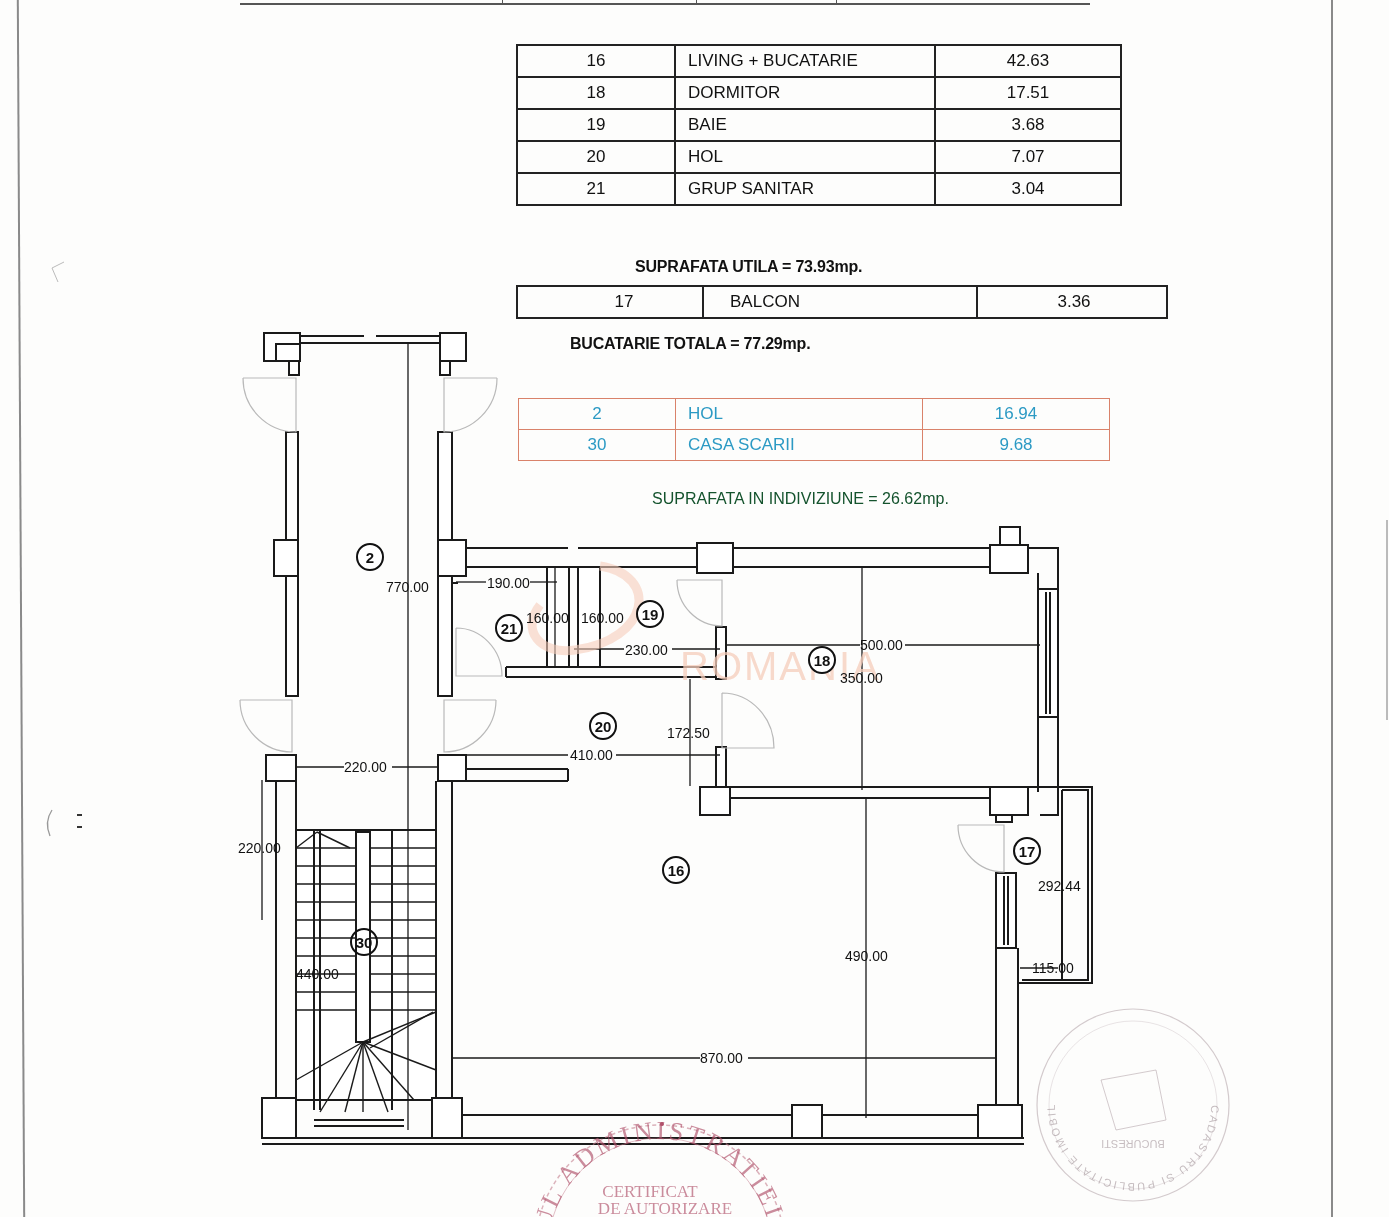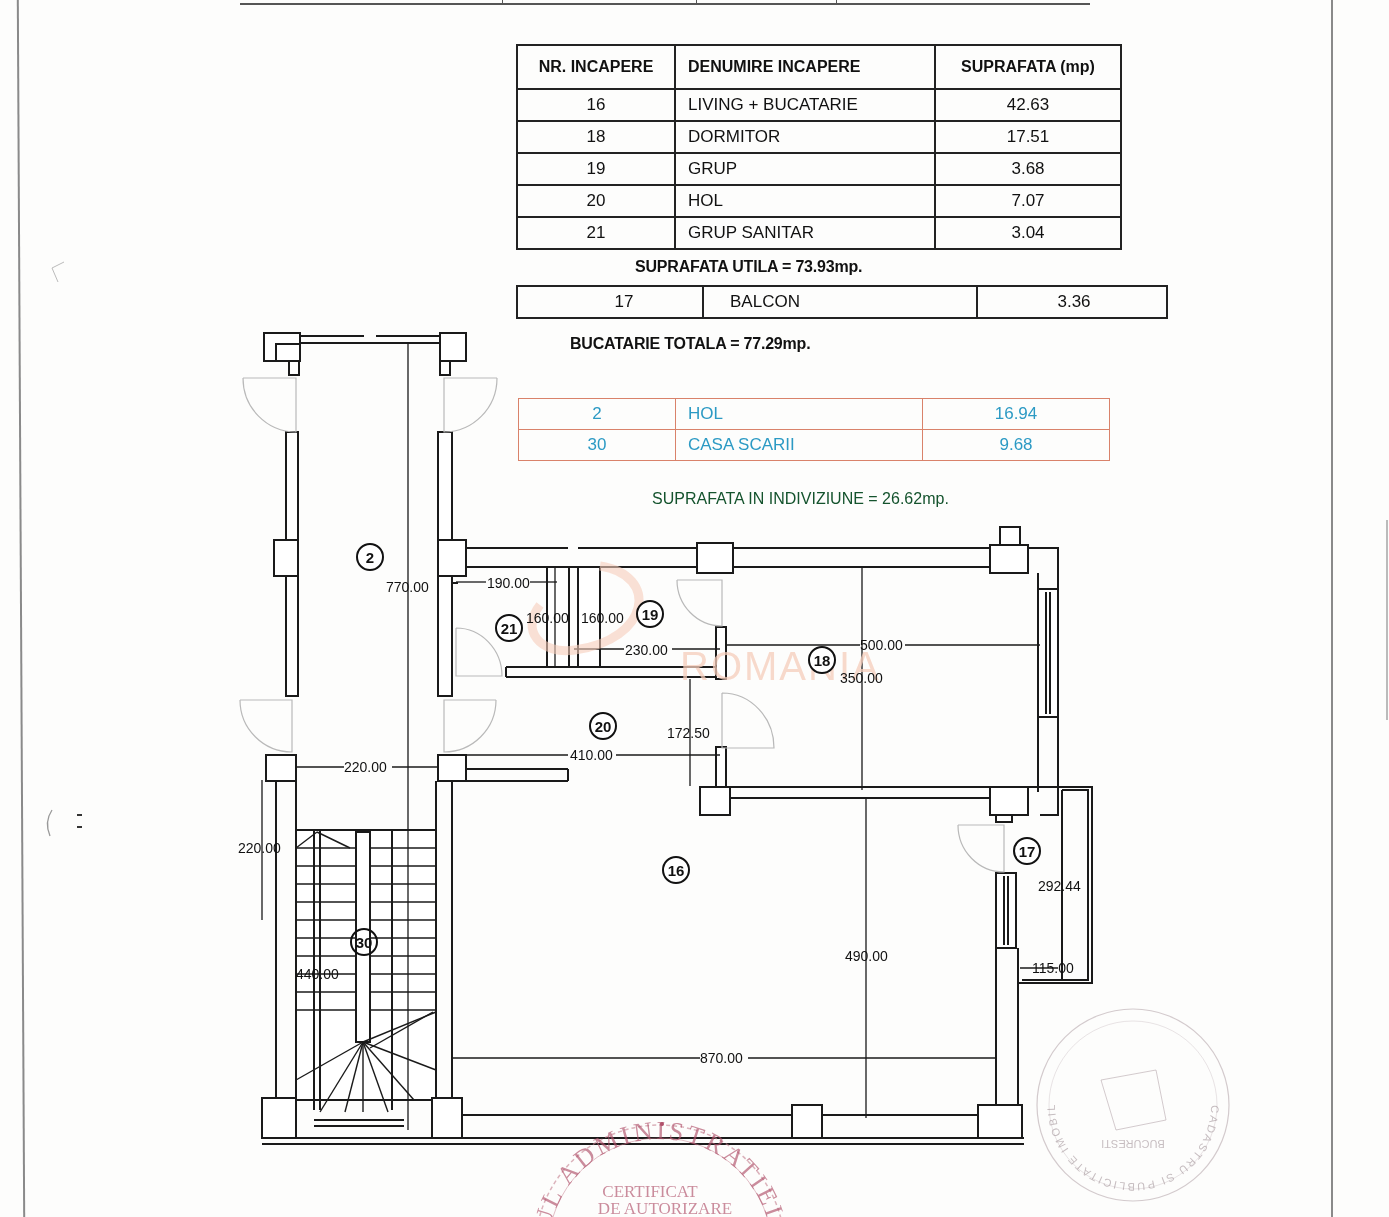--- a/index.html
+++ b/index.html
@@ -37,38 +37,33 @@
 <div class="page-edge-right"></div>
 <div class="page-edge-far"></div>
 <div class="top-rule">
   <span class="tick" style="left:262px"></span>
   <span class="tick" style="left:456px"></span>
   <span class="tick" style="left:596px"></span>
 </div>
 
 <table class="rooms" style="left:516px; top:44px;">
   <tbody>
-      <tr>
-    <th class="c-nr">NR. INCAPERE</th>
-    <th class="c-name">DENUMIRE INCAPERE</th>
-    <th class="c-area">SUPRAFATA (mp)</th>
-  </tr>
   <tr>
     <td class="c-nr">16</td>
     <td class="c-name">LIVING + BUCATARIE</td>
     <td class="c-area">42.63</td>
   </tr>
   <tr>
     <td class="c-nr">18</td>
     <td class="c-name">DORMITOR</td>
     <td class="c-area">17.51</td>
   </tr>
   <tr>
     <td class="c-nr">19</td>
-    <td class="c-name">GRUP</td>
+    <td class="c-name">BAIE</td>
     <td class="c-area">3.68</td>
   </tr>
   <tr>
     <td class="c-nr">20</td>
     <td class="c-name">HOL</td>
     <td class="c-area">7.07</td>
   </tr>
   <tr>
     <td class="c-nr">21</td>
     <td class="c-name">GRUP SANITAR</td>

